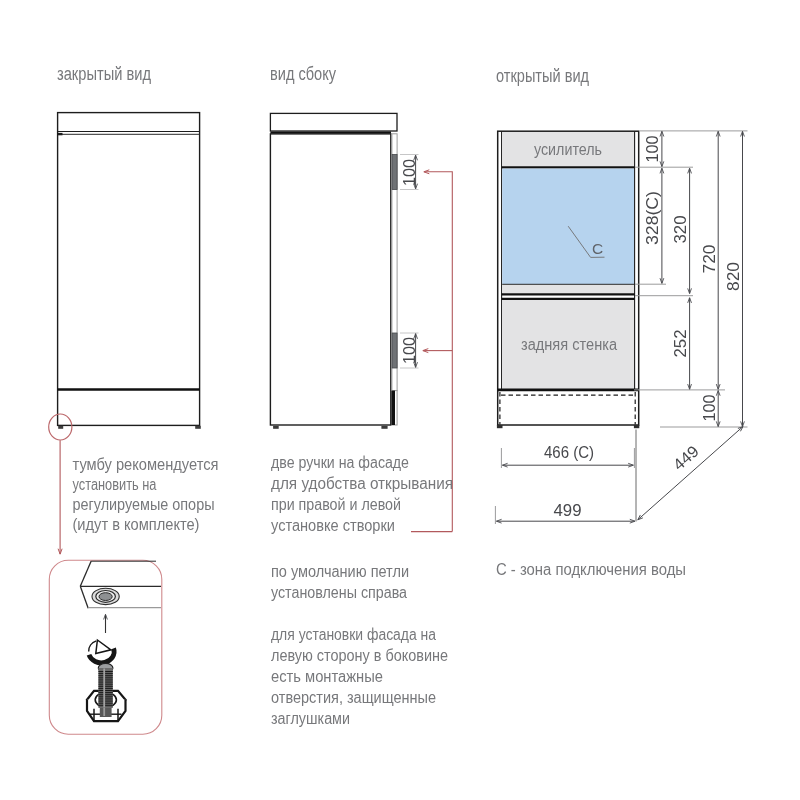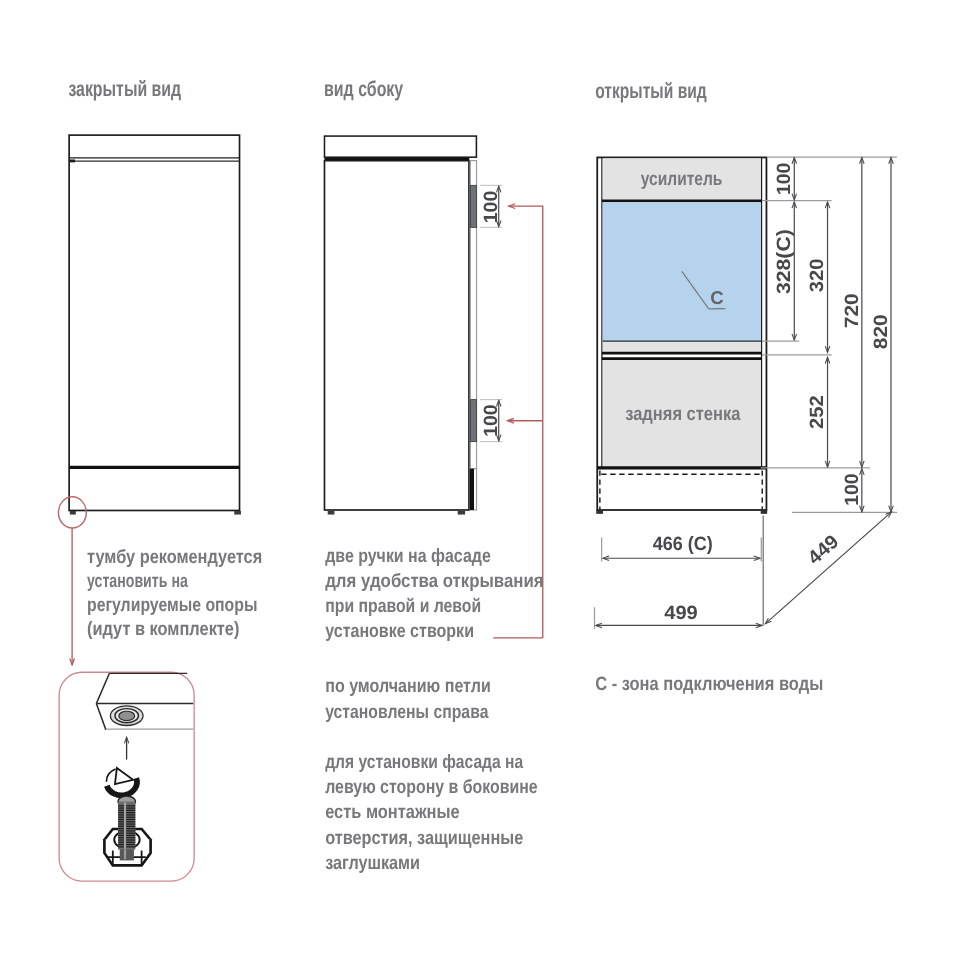--- a/index.html
+++ b/index.html
@@ -1,16 +1,16 @@
 <!DOCTYPE html>
 <html><head>
 <meta charset="utf-8">
 <style>
   html,body{margin:0;padding:0;background:#ffffff;}
-  .page{width:800px;height:800px;position:relative;background:#fff;overflow:hidden;font-weight:bold;}
+  .page{width:800px;height:800px;position:relative;background:#fff;overflow:hidden;}
   svg{display:block;}
   text{font-family:"Liberation Sans",sans-serif;}
   .lbl{fill:#77787b;font-size:16px;}
   .ttl{fill:#77787b;font-size:18px;}
   .dim{fill:#47484c;font-size:16px;}
 </style>
 </head>
 <body>
 <div class="page">
 <svg width="800" height="800" viewBox="0 0 800 800">

